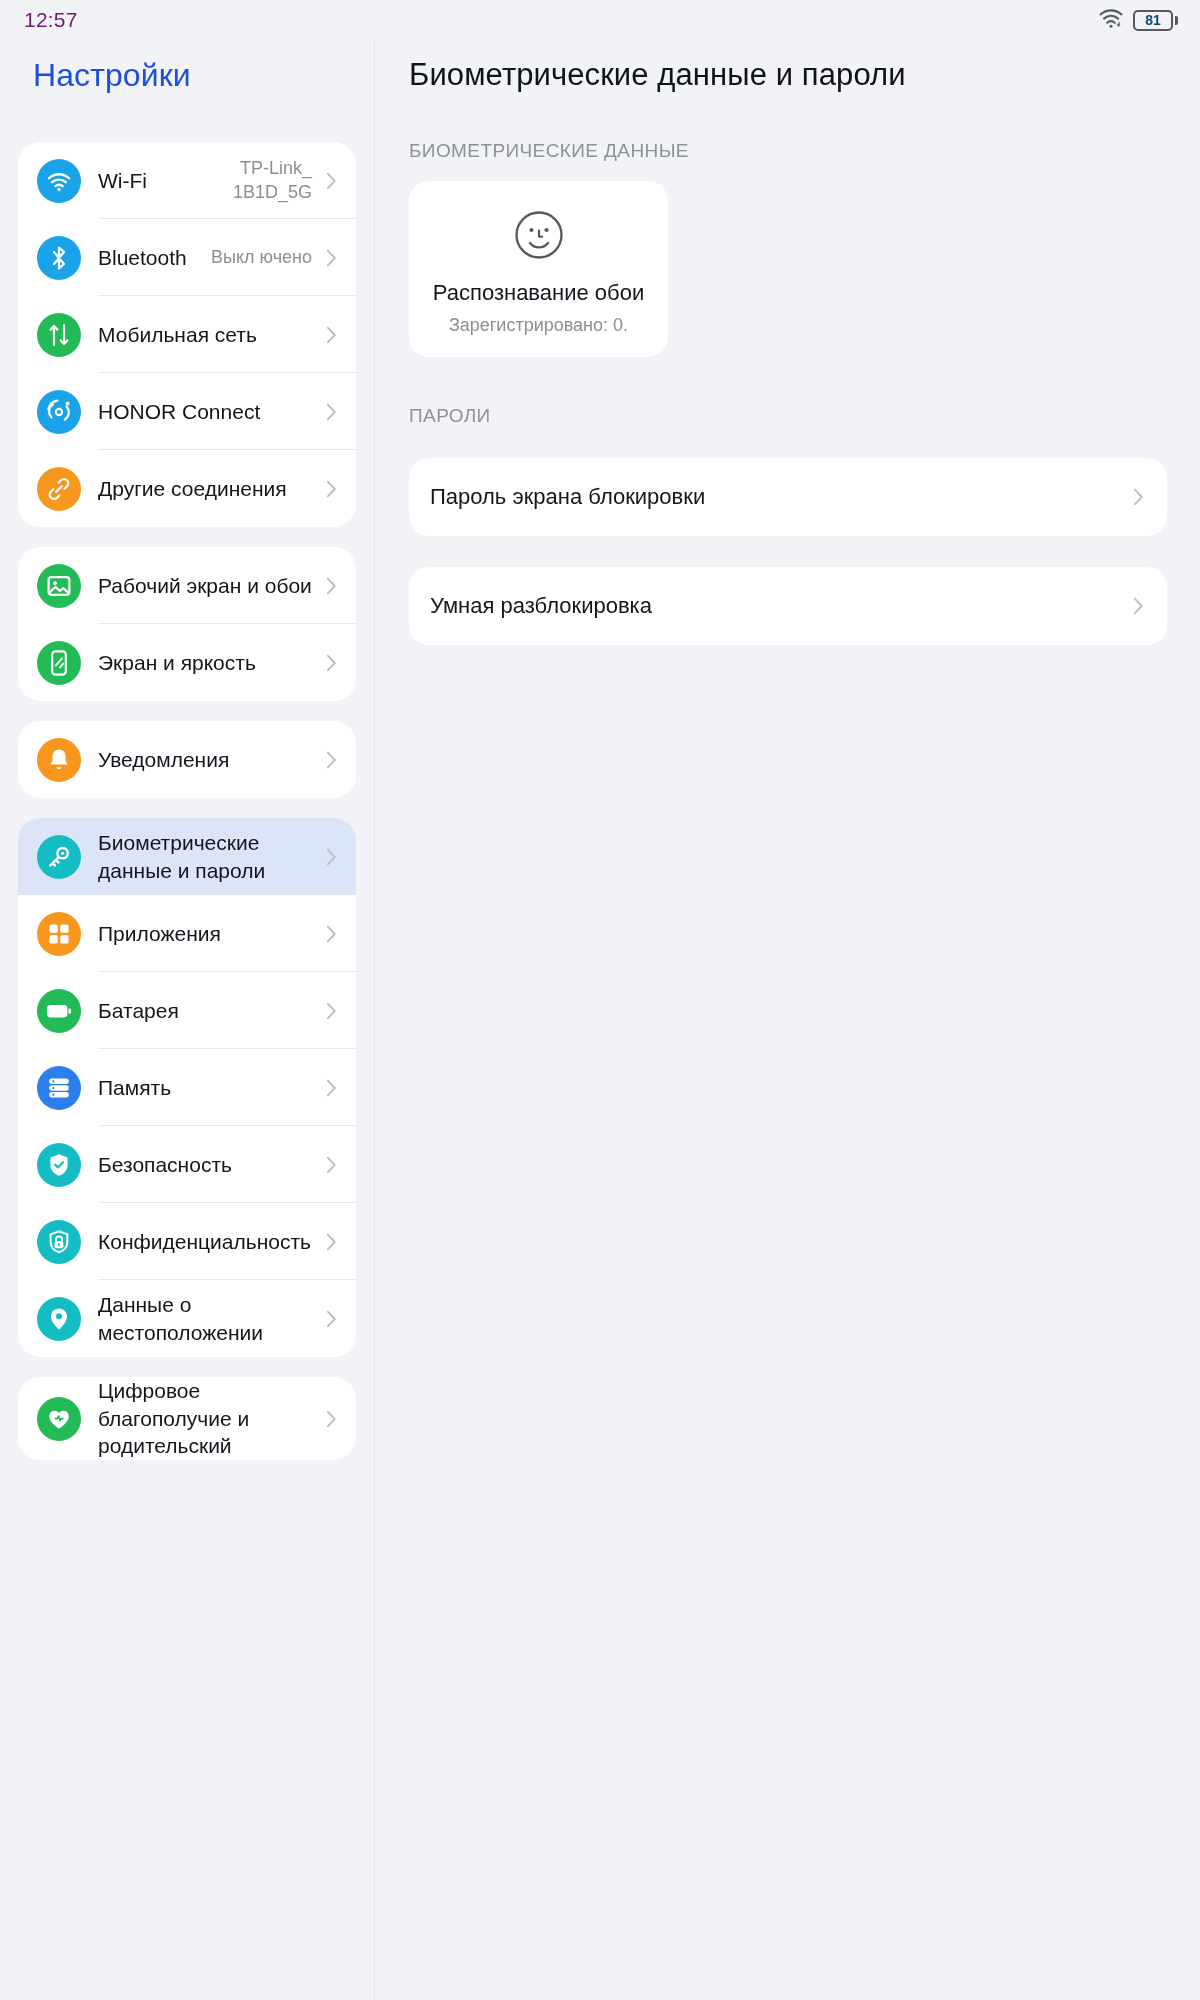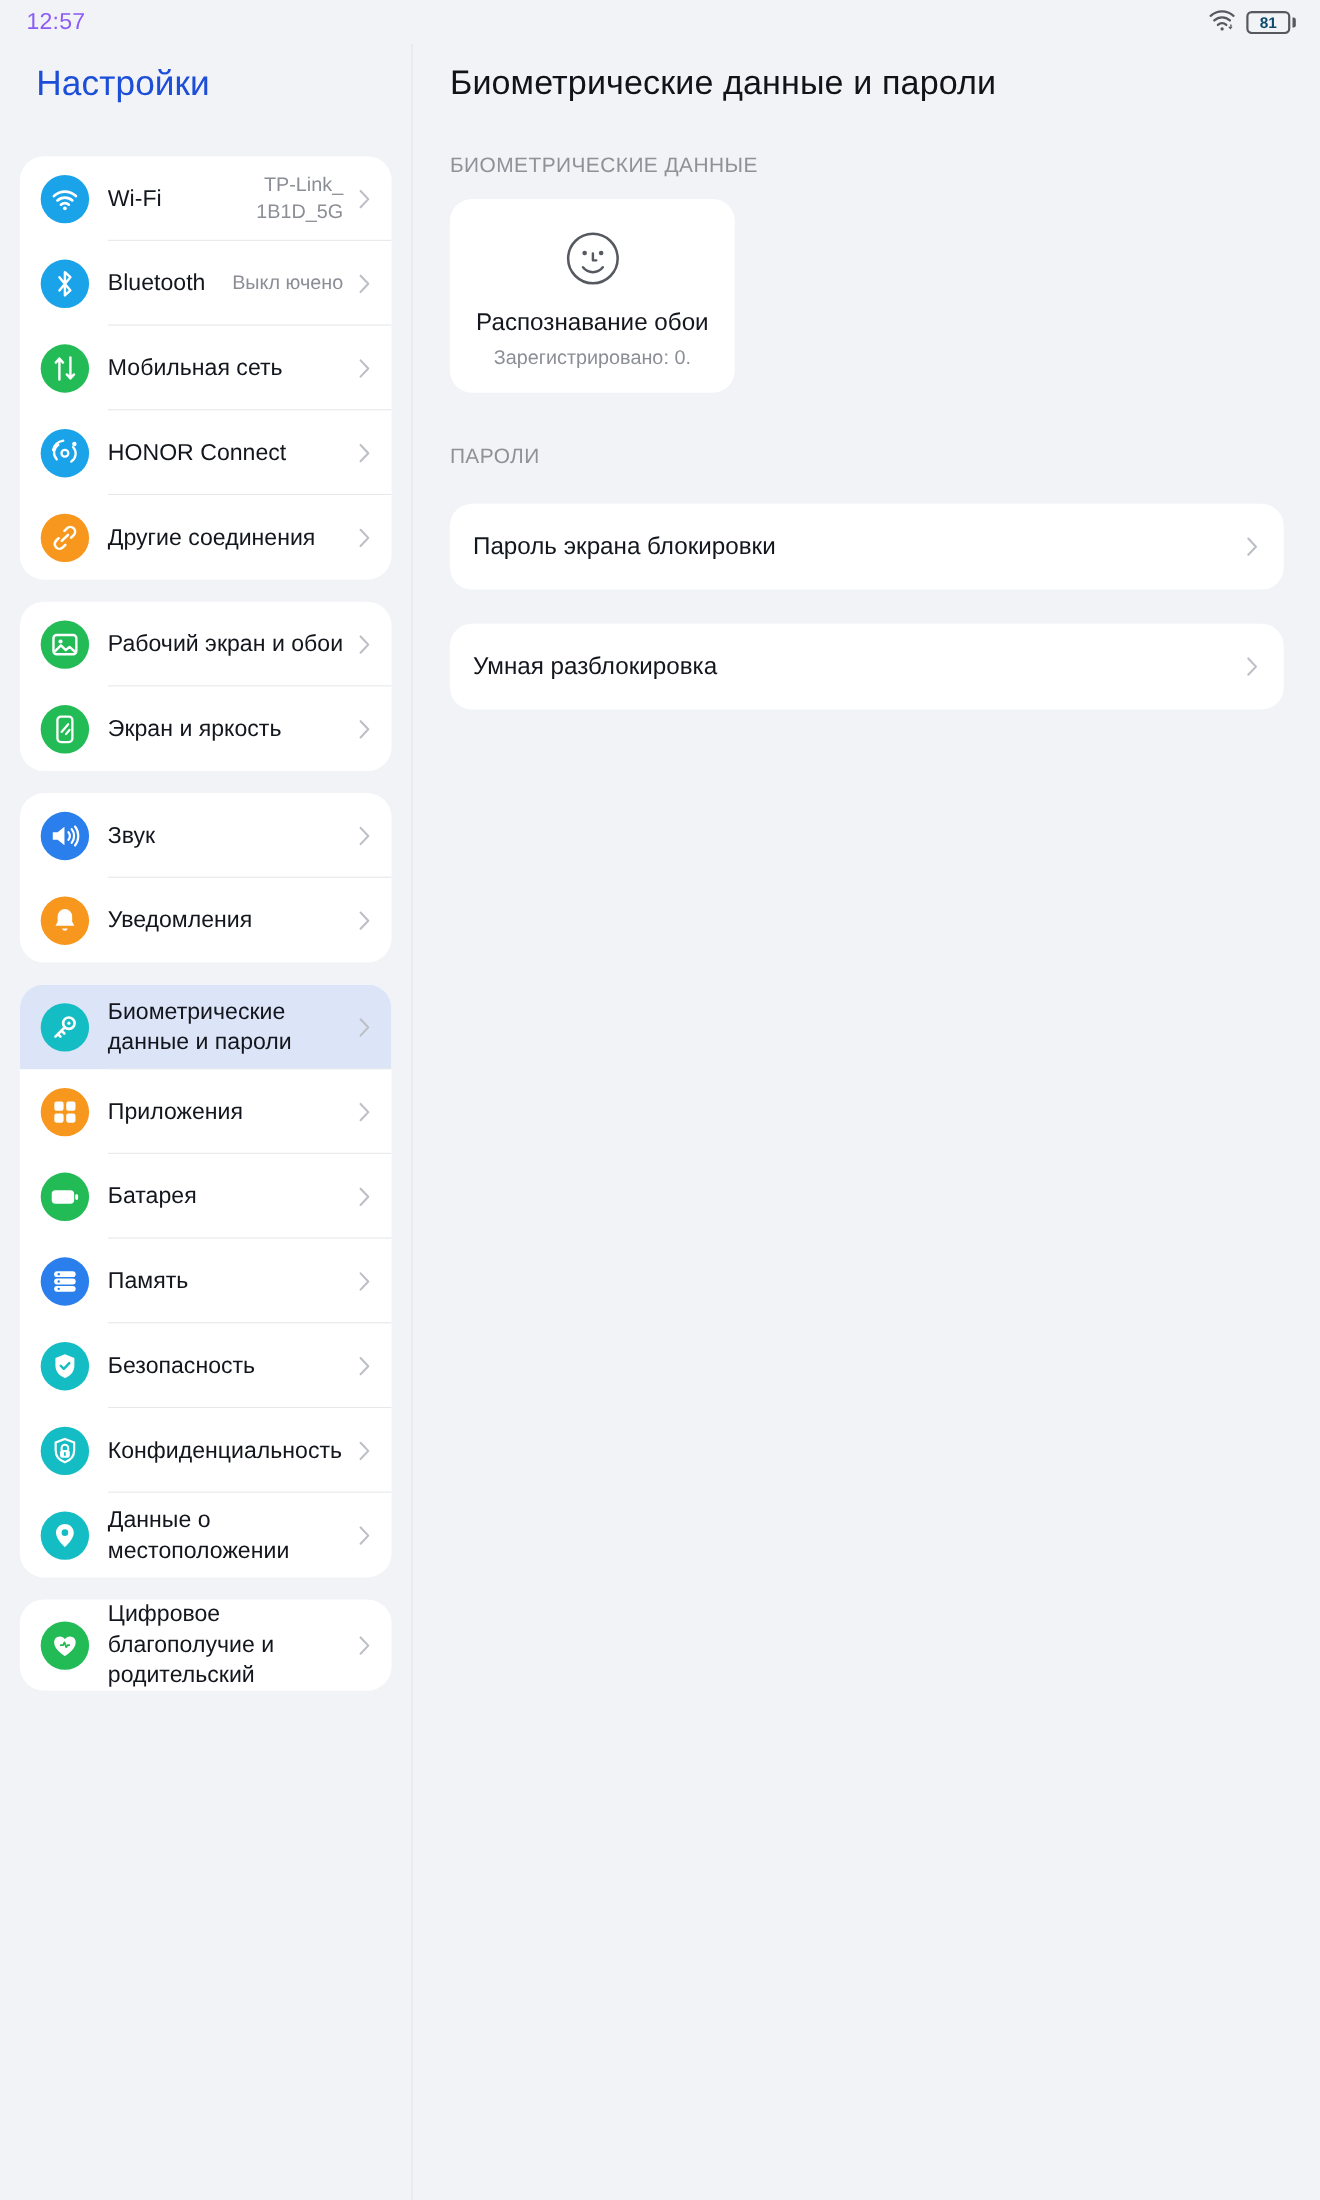--- a/index.html
+++ b/index.html
@@ -10,21 +10,21 @@
     -webkit-font-smoothing: antialiased;
   }
   .screen { position: relative; width: 1200px; height: 2000px; overflow: hidden; background: #f1f3f6; }
 
   
   .statusbar {
     position: absolute; top: 0; left: 0; width: 1200px; height: 40px;
     display: flex; align-items: center; justify-content: space-between;
     padding: 0 22px 0 24px;
   }
-  .status-time { font-size: 21px; color: #8b5cf6; letter-spacing: .2px; }
+  .status-time { font-size: 21px; color: #701a75; letter-spacing: .2px; }
   .status-right { display: flex; align-items: center; gap: 9px; }
   .batt {
     display: flex; align-items: center; gap: 2px;
   }
   .batt-body {
     width: 40px; height: 21px; border: 2px solid #55585e; border-radius: 5px;
     display: flex; align-items: center; justify-content: center;
   }
   .batt-num { font-size: 14px; color: #0c4a6e; font-weight: bold; line-height: 1; }
   .batt-cap { width: 3px; height: 9px; background: #55585e; border-radius: 0 2px 2px 0; }
@@ -264,39 +264,20 @@
             <div class="row-label">Экран и яркость</div>
             <div class="chev">
               <svg width="22" height="22" viewBox="0 0 22 22">
                 <path d="M7.8 3.6l7 7.4-7 7.4" fill="none" stroke="#bcbfc5" stroke-width="1.9" stroke-linecap="round" stroke-linejoin="round"></path>
               </svg>
             </div>
           </div>
         </div>
         <div class="group">
           <div class="row">
-            <div class="ic" style="background: rgb(42, 127, 236);">
-              <svg width="28" height="26" viewBox="0 0 28 26">
-                <path d="M3 9.6h4.4L13.6 4.6v16.8L7.4 16.4H3z" fill="#fff"></path>
-                <g fill="none" stroke="#fff" stroke-width="2" stroke-linecap="round">
-                  <path d="M17.2 9.4a6 6 0 0 1 0 7.2"></path>
-                  <path d="M20.2 6.8a10 10 0 0 1 0 12.4"></path>
-                  <path d="M23.2 4.4a14 14 0 0 1 0 17.2"></path>
-                </g>
-              </svg>
-            </div>
-            <div class="row-label">Звук</div>
-            <div class="chev">
-              <svg width="22" height="22" viewBox="0 0 22 22">
-                <path d="M7.8 3.6l7 7.4-7 7.4" fill="none" stroke="#bcbfc5" stroke-width="1.9" stroke-linecap="round" stroke-linejoin="round"></path>
-              </svg>
-            </div>
-            <div class="sep"></div>
-          </div>
-          <div class="row">
             <div class="ic" style="background: rgb(248, 151, 29);">
               <svg width="24" height="26" viewBox="0 0 24 26">
                 <path d="M12 2.4a6.6 6.6 0 0 0-6.6 6.6v5l-2 3.6h17.2l-2-3.6v-5A6.6 6.6 0 0 0 12 2.4z" fill="#fff"></path>
                 <path d="M9.4 20.2a2.7 2.7 0 0 0 5.2 0z" fill="#fff"></path>
               </svg>
             </div>
             <div class="row-label">Уведомления</div>
             <div class="chev">
               <svg width="22" height="22" viewBox="0 0 22 22">
                 <path d="M7.8 3.6l7 7.4-7 7.4" fill="none" stroke="#bcbfc5" stroke-width="1.9" stroke-linecap="round" stroke-linejoin="round"></path>

